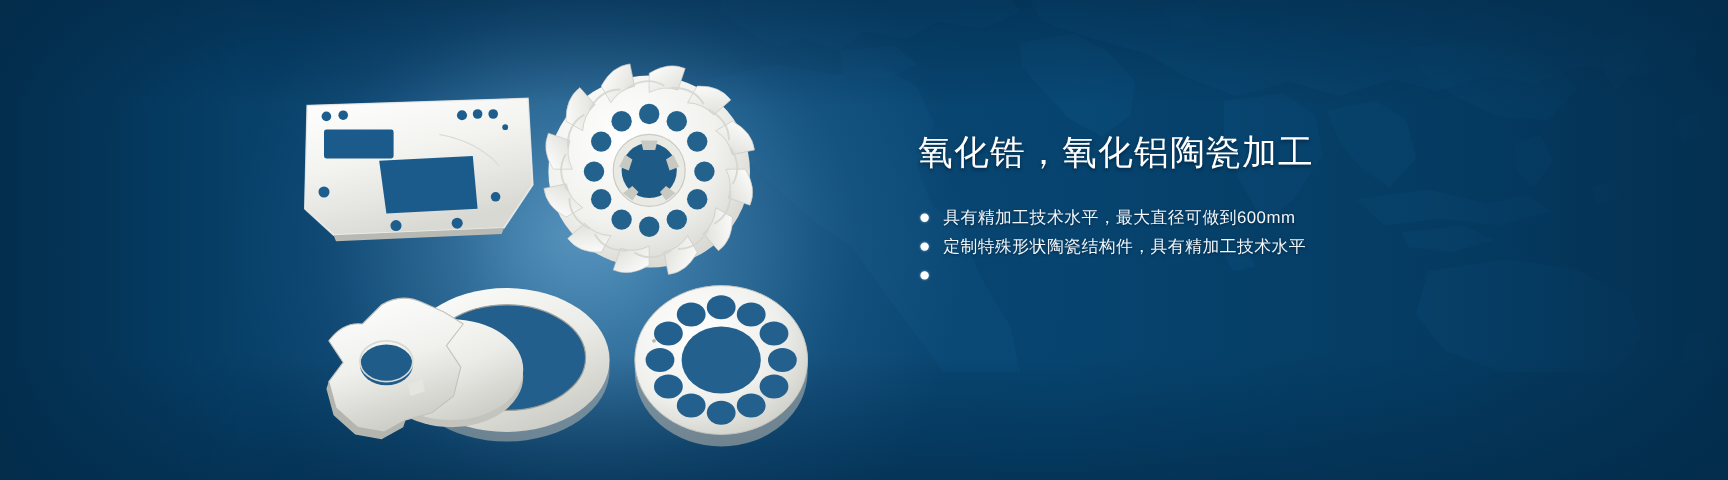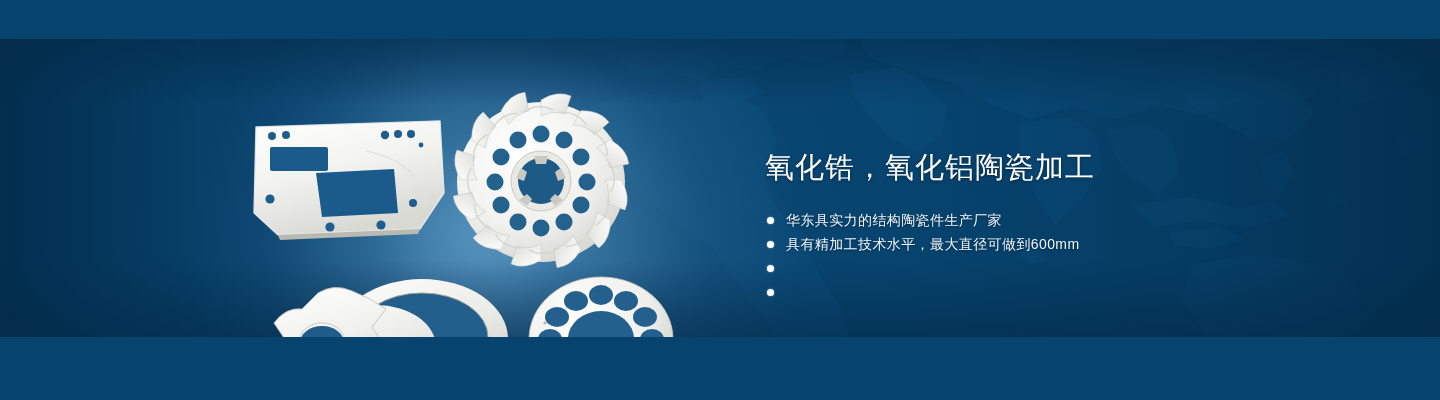--- a/index.html
+++ b/index.html
@@ -3,23 +3,22 @@
 <meta charset="utf-8">
 <title>Ceramic Banner</title>
 <style>
   html,body{margin:0;padding:0;}
   body{
     width:1440px;height:400px;overflow:hidden;
     font-family:"Liberation Sans","DejaVu Sans",sans-serif;
     background:#06446f;
   }
   .banner{
-    position:relative;width:1440px;height:298px;overflow:hidden;
+    position:relative;width:1440px;height:400px;overflow:hidden;
     background:#06446f;
-    margin-top:39px;
   }
   
   .bg-base{
     position:absolute;inset:0;
     background:#06446f;
   }
   .bg-glow{
     position:absolute;inset:0;
     background:
       radial-gradient(circle 430px at 500px 205px,
@@ -331,28 +330,25 @@
 
   </div>
 
   <div class="copy">
 
     <div class="headline">氧化锆，氧化铝陶瓷加工</div>
 
     <ul class="bullets">
       <li class="bullet">
         <span class="dot"></span>
-        <span>华东具实力的结构陶瓷件生产厂家</span>
-      </li>
-      <li class="bullet">
-        <span class="dot"></span>
         <span>具有精加工技术水平，最大直径可做到600mm</span>
       </li>
       <li class="bullet">
         <span class="dot"></span>
+        <span>定制特殊形状陶瓷结构件，具有精加工技术水平</span>
       </li>
       <li class="bullet">
         <span class="dot"></span>
       </li>
     </ul>
 
   </div>
 
 </div>
 

